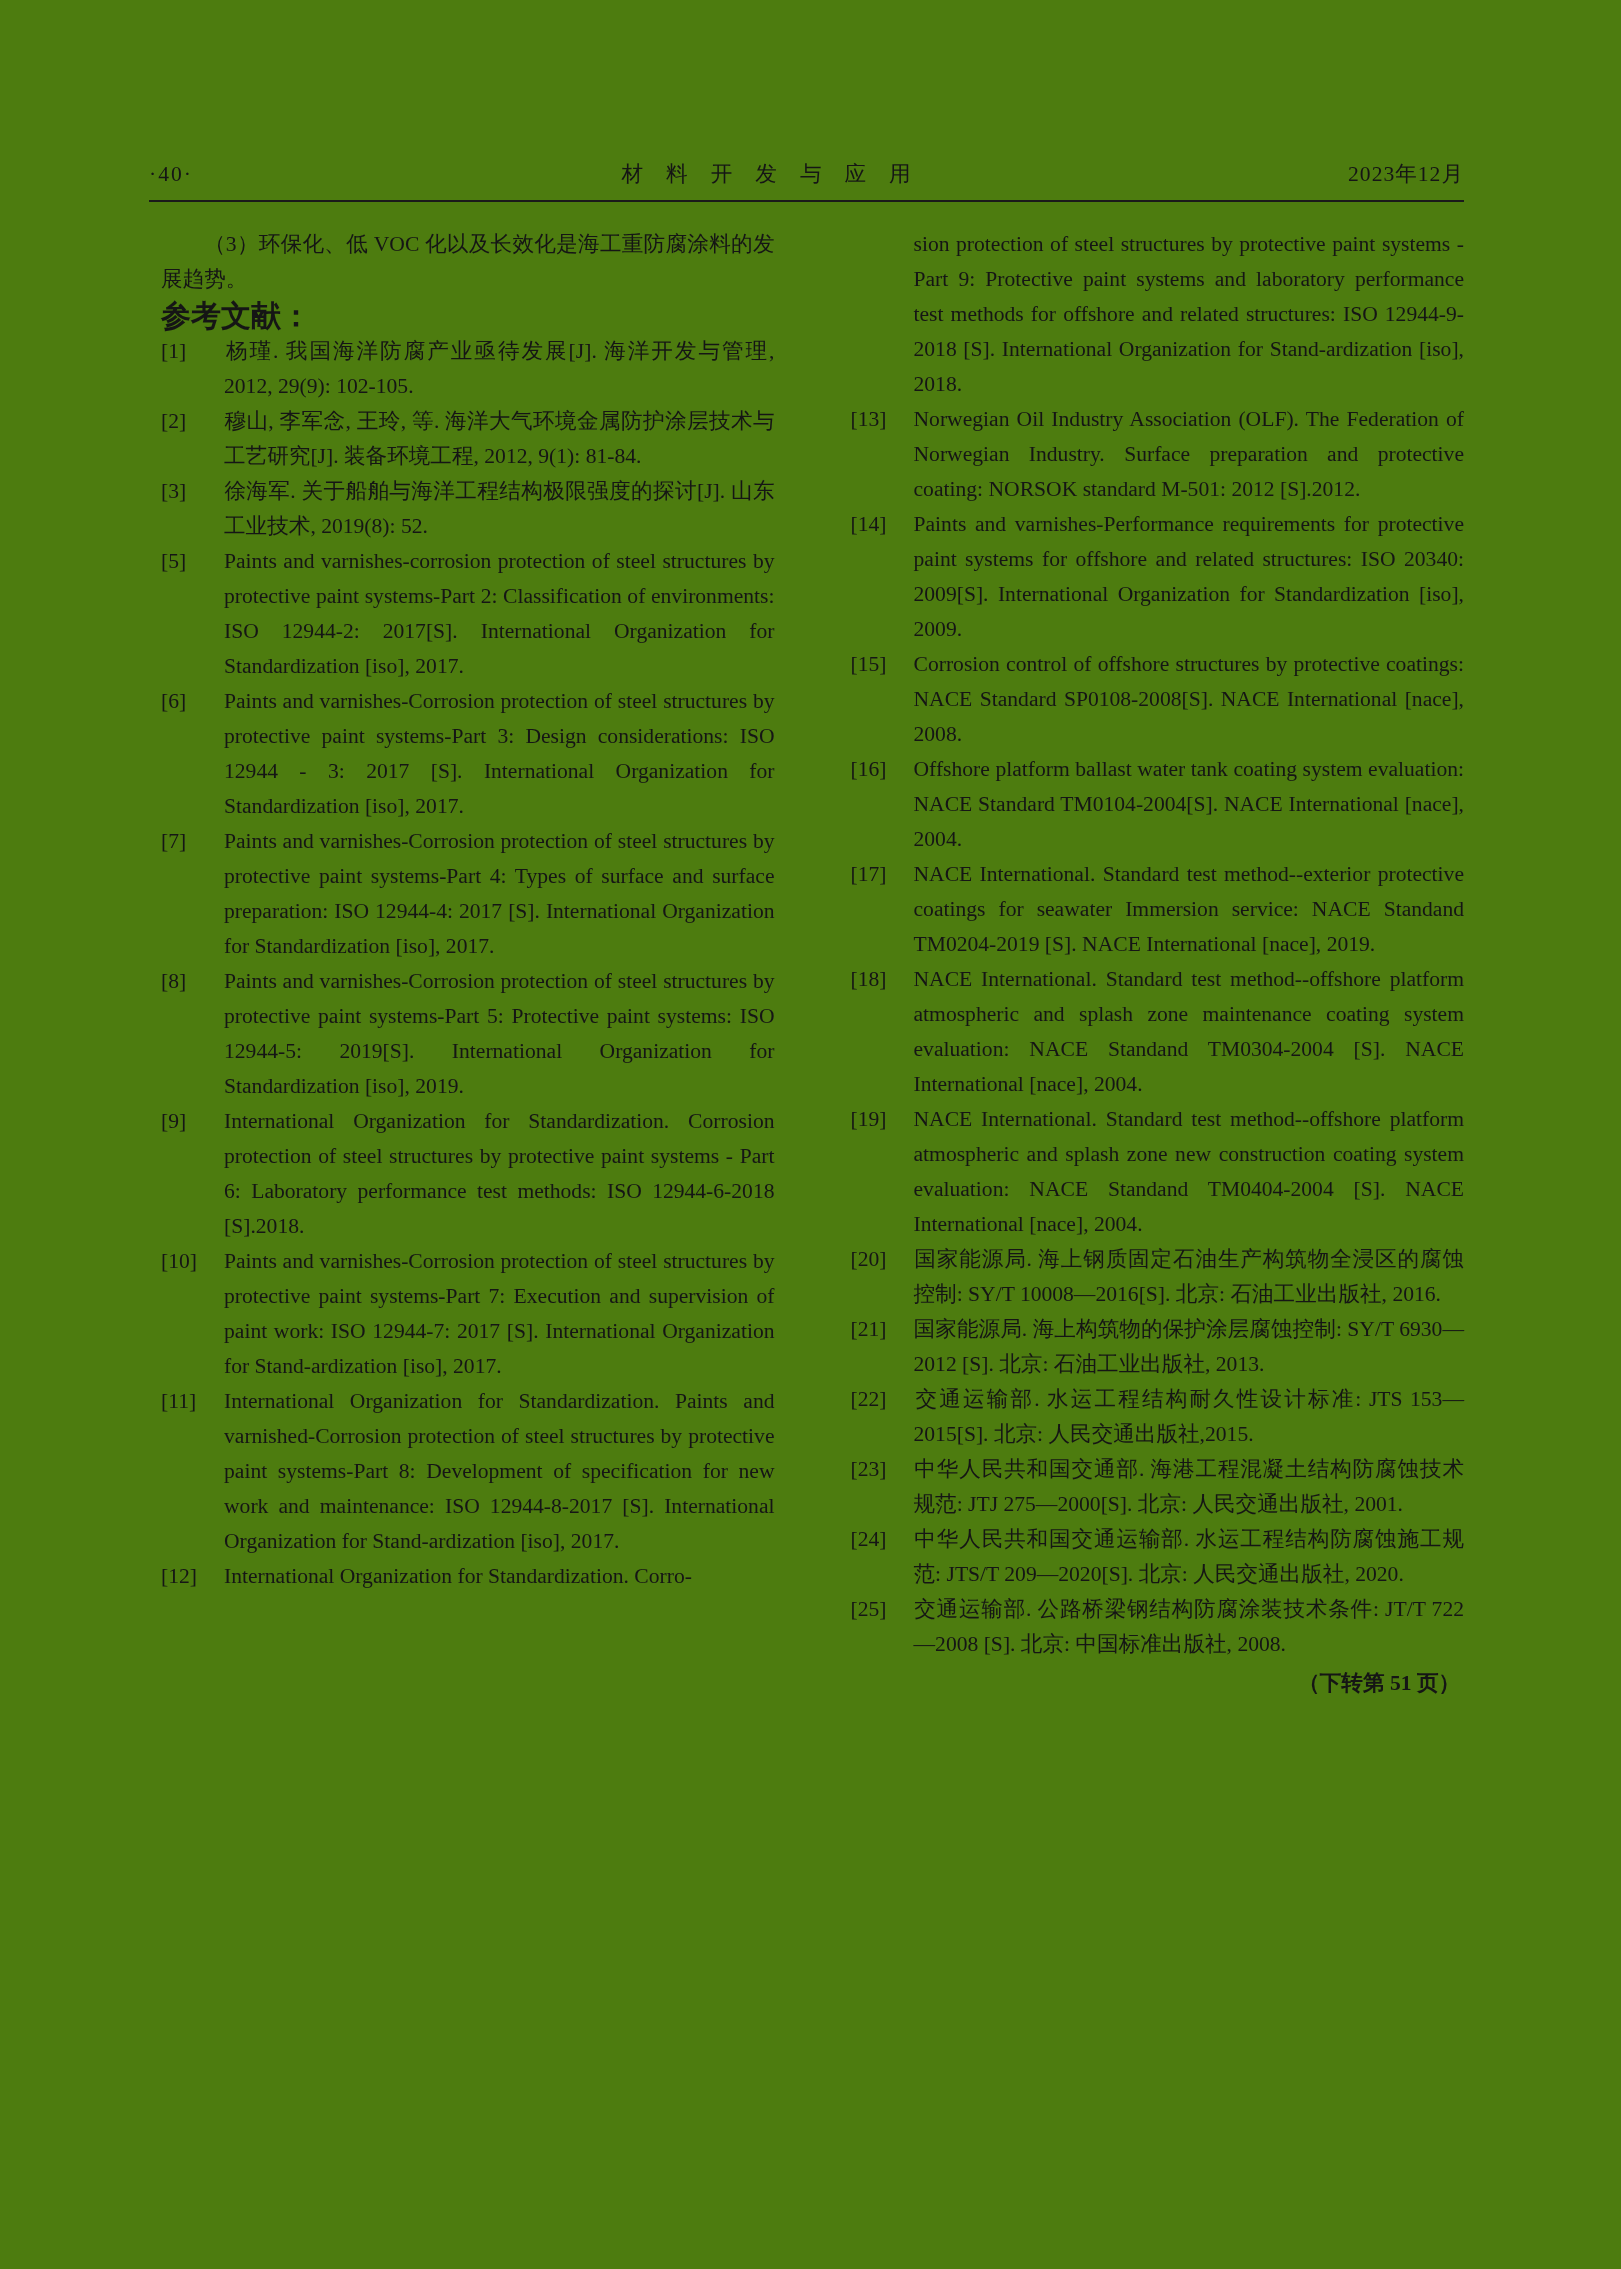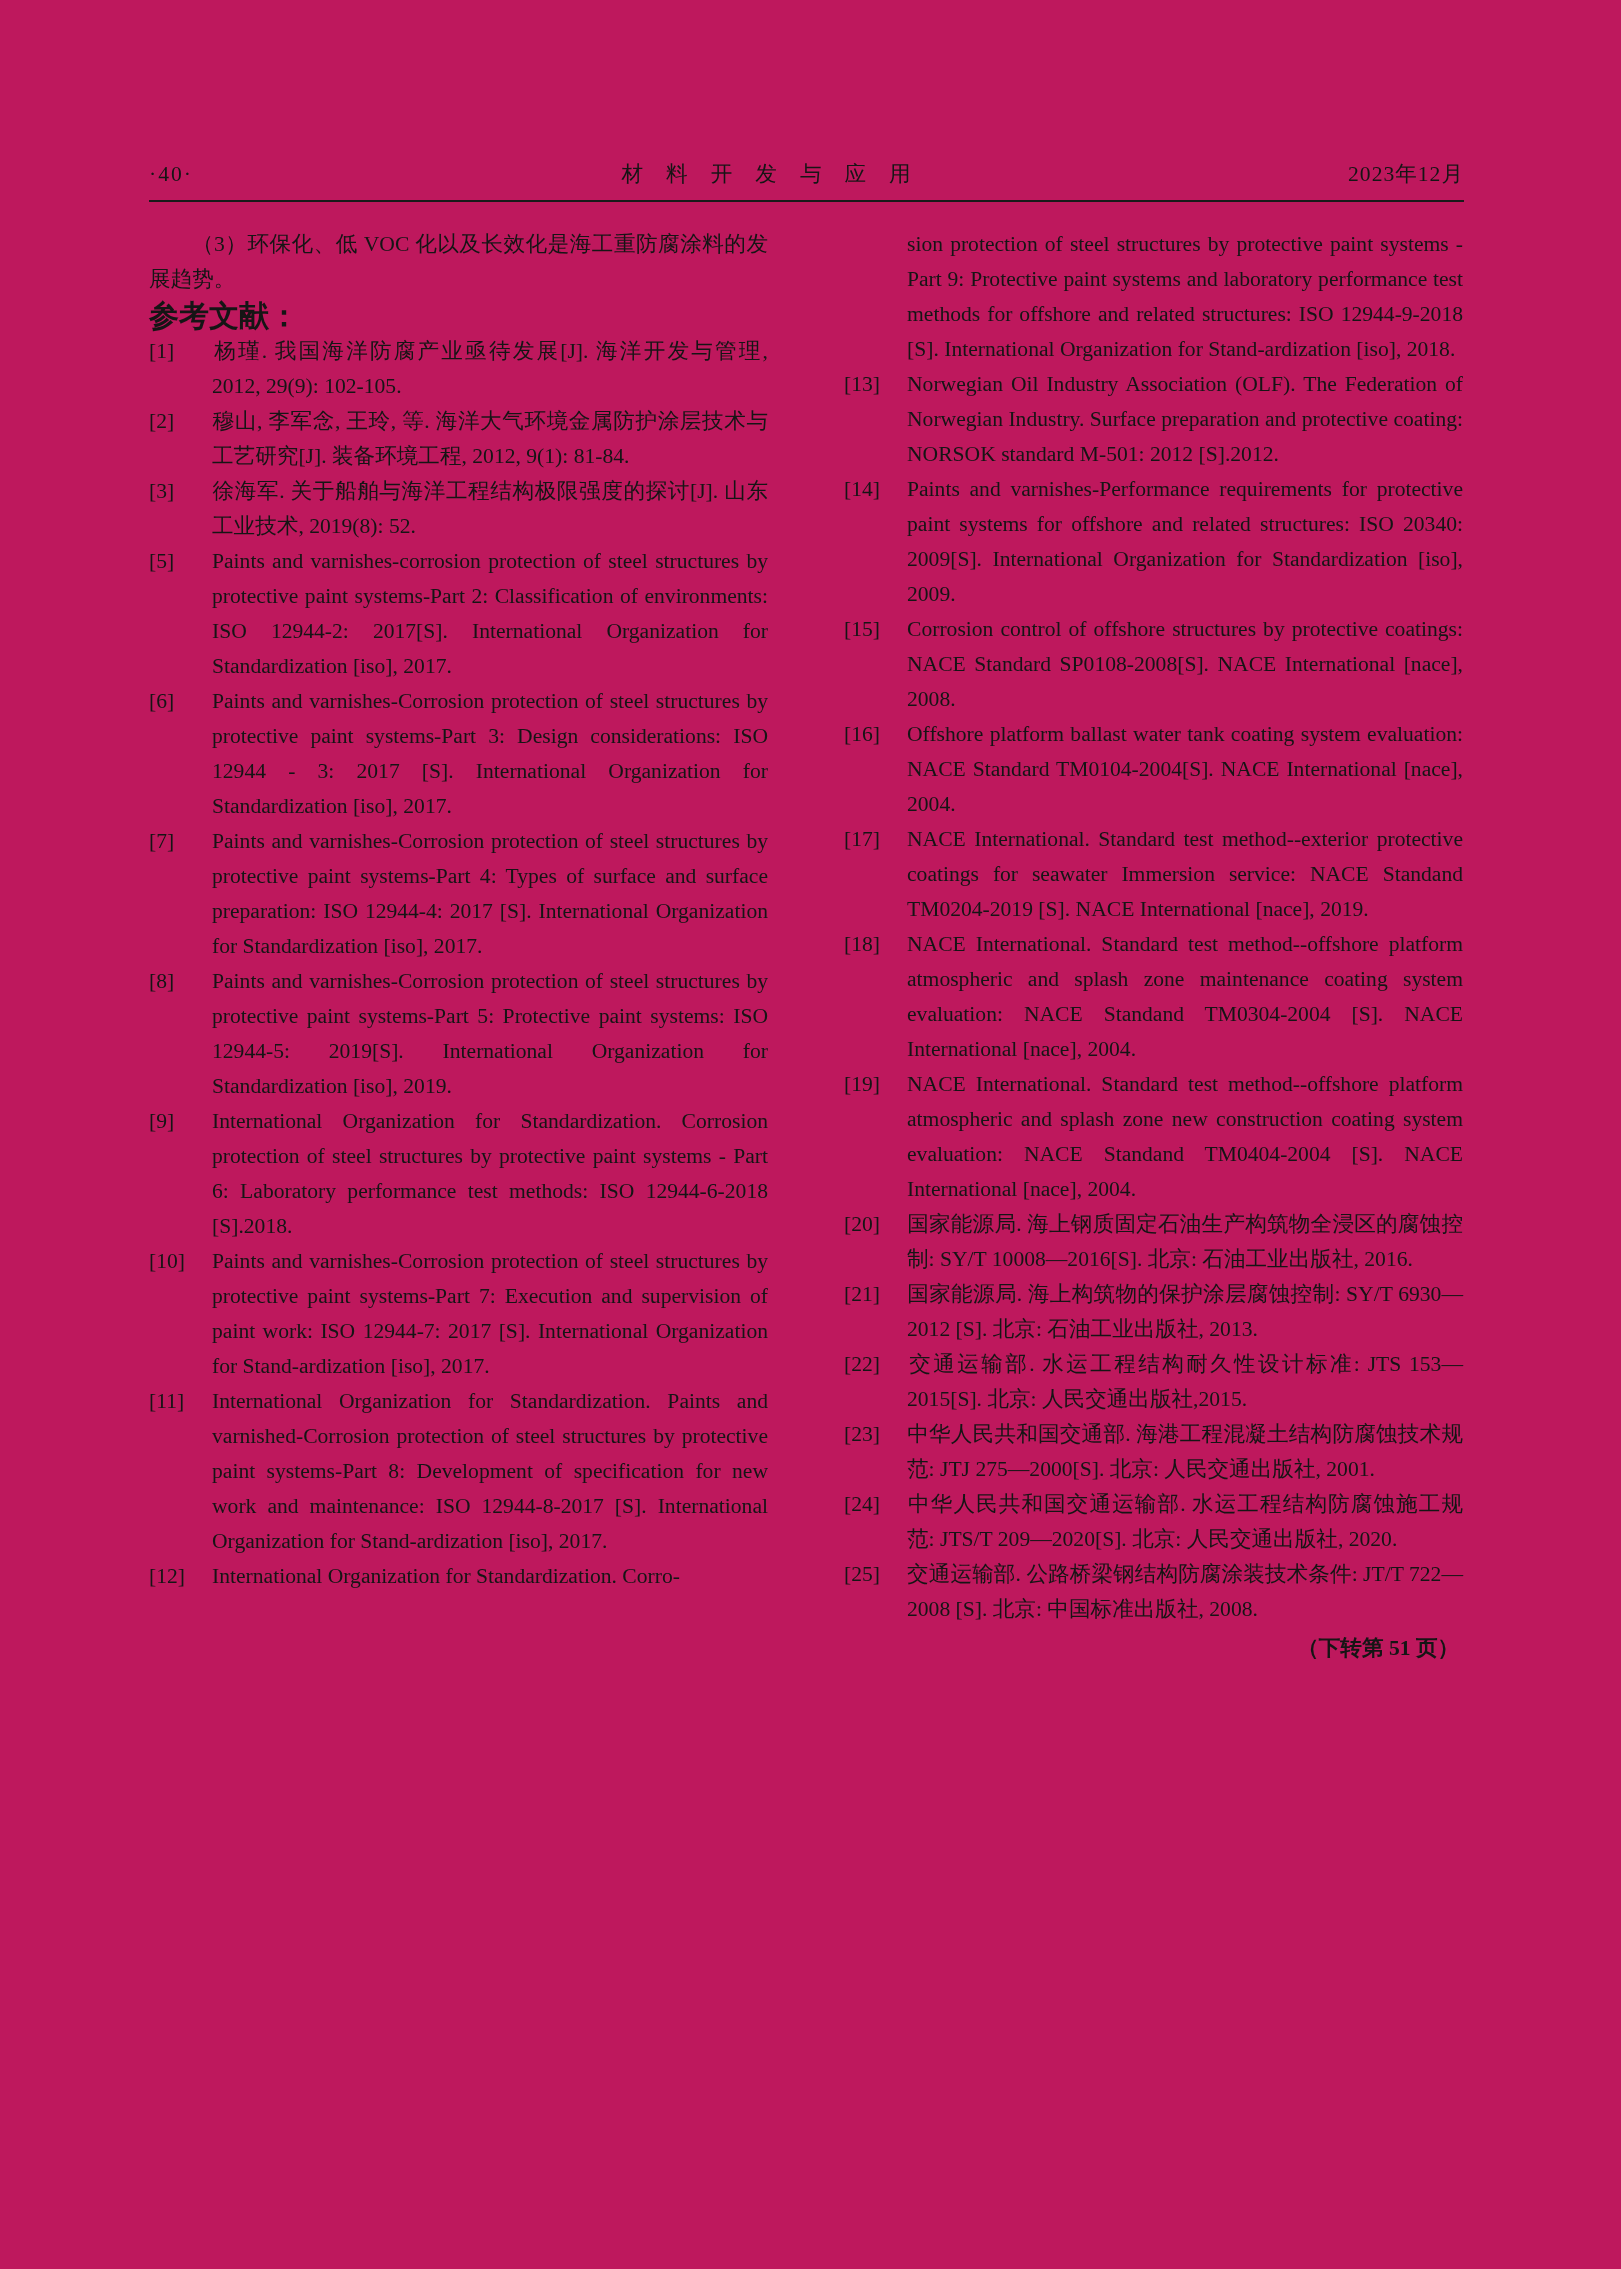--- a/index.html
+++ b/index.html
@@ -9,39 +9,40 @@
     width: 1621px;
     height: 2269px;
     background: #ffffff;
     color: #151515;
     font-family: "Liberation Serif", "DejaVu Serif", serif;
   }
   .page {
     width: 1621px;
     height: 2269px;
     padding: 123px 157px 0 149px;
-    background: #be185d;
+    background: #4d7c0f;
   }
   .page-header {
     display: flex;
     justify-content: space-between;
     align-items: baseline;
     font-size: 21.6px;
     padding-bottom: 11.8px;
   }
   .page-num { letter-spacing: 2px; }
   .journal-title { letter-spacing: 8.8px; margin-top: 36px; }
   .issue-date { letter-spacing: 1px; }
   .header-rule {
     border-top: 2px solid #1a1a1a;
     margin-bottom: 25.5px;
   }
   .columns {
     display: flex;
     gap: 76px;
+    margin-left: 12px;
   }
   .col {
     width: 619px;
     font-size: 21.6px;
     line-height: 35px;
     text-align: justify;
   }
   .intro {
     margin: 0;
     text-indent: 43px;

